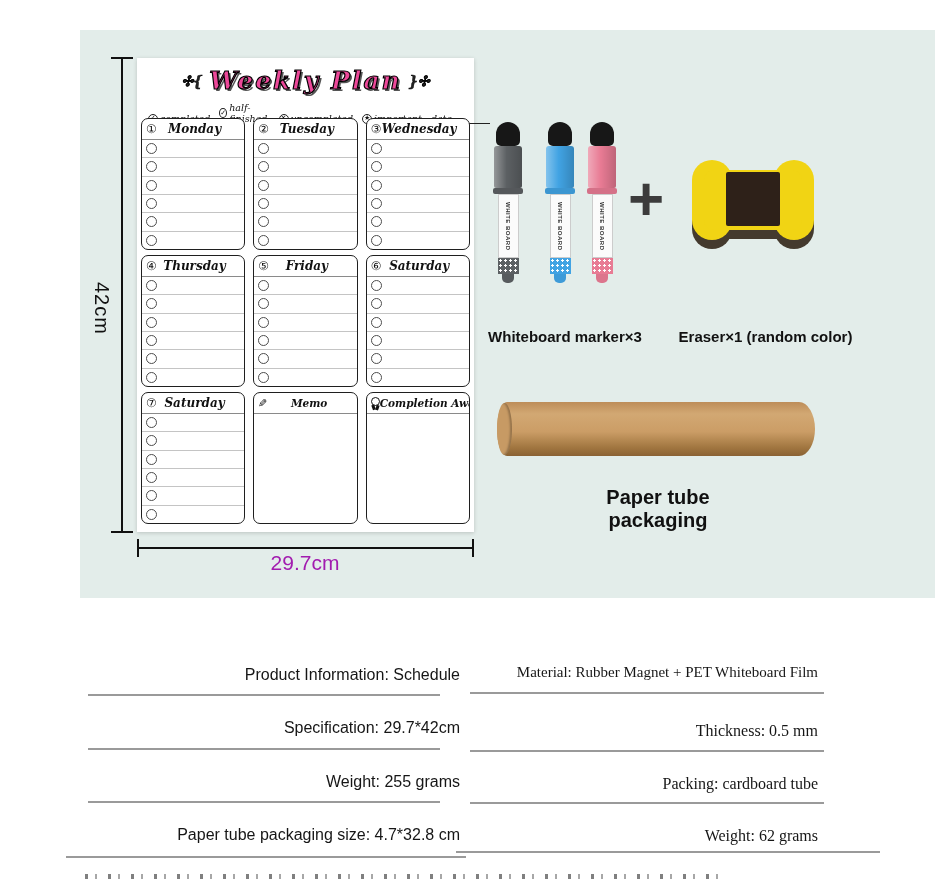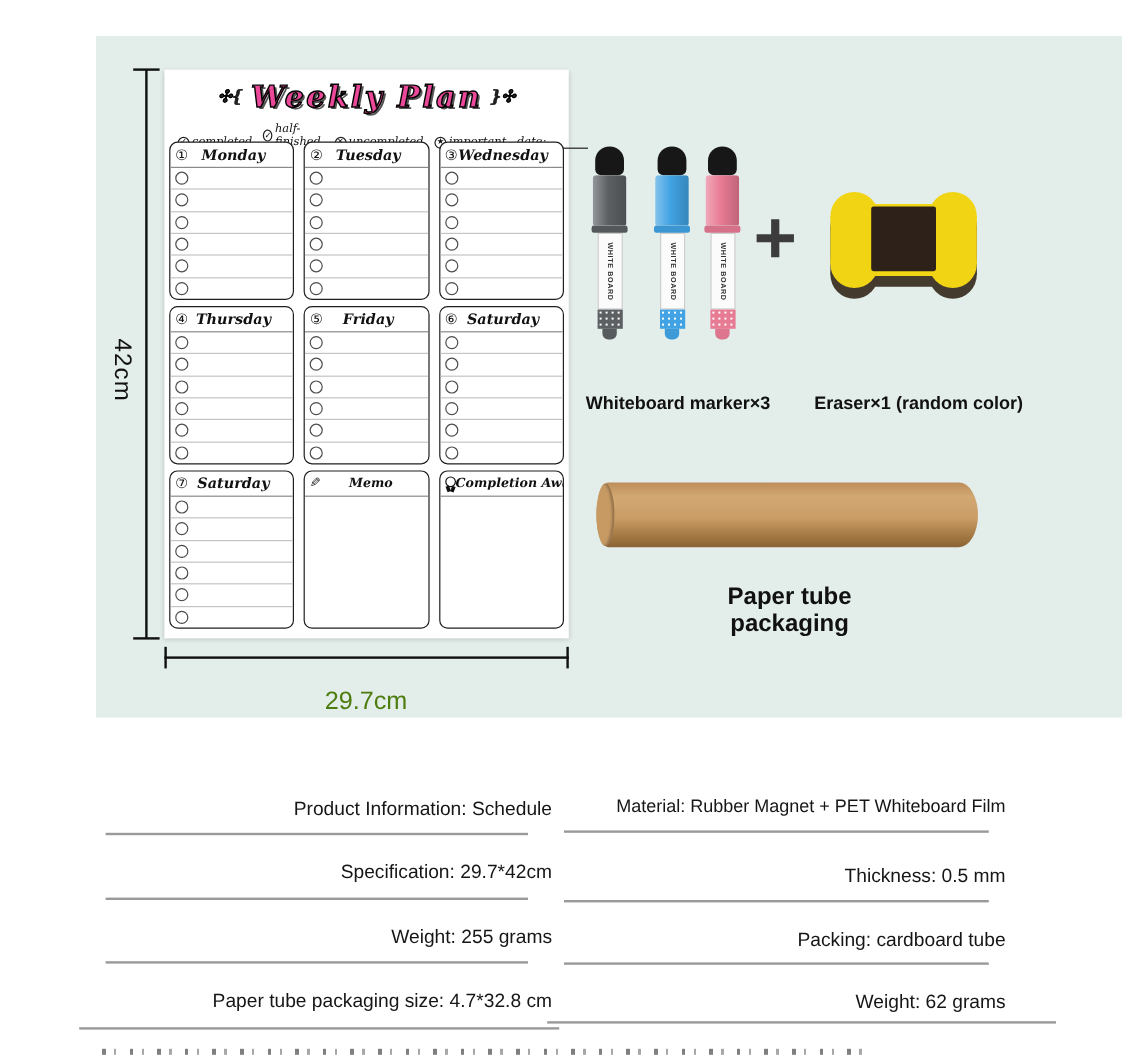--- a/index.html
+++ b/index.html
@@ -48,21 +48,21 @@
   .pcircle { width:11px; height:11px; border:1.4px solid #4d4d4d; border-radius:50%; background:#fff; flex:none; }
 
   
   .dim-v-line { position:absolute; left:121px; top:58px; width:2px; height:474px; background:#111; }
   .dim-cap-h { position:absolute; left:111px; width:22px; height:2px; background:#111; }
   .dim-label-v { position:absolute; left:90px; top:282px; writing-mode:vertical-rl;
                  font-size:20px; color:#111; letter-spacing:1px; }
   .dim-h-line { position:absolute; left:137px; top:547px; width:337px; height:2px; background:#111; }
   .dim-cap-v { position:absolute; top:539px; width:2px; height:18px; background:#111; }
   .dim-label-h { position:absolute; left:245px; top:551px; width:120px; text-align:center;
-                 font-size:21px; color:#4d7c0f;margin-top:22px; }
+                 font-size:21px; color:#a21caf; }
 
   
   .marker { position:absolute; top:122px; width:30px; height:161px;
             display:flex; flex-direction:column; align-items:center; }
   .m-captop { width:24px; height:24px; background:#171717; border-radius:12px 12px 5px 5px; }
   .m-capbody { width:28px; height:42px; background:var(--mc); border-radius:3px 3px 2px 2px;
                background-image:linear-gradient(90deg, rgba(255,255,255,.35), rgba(255,255,255,0) 45%, rgba(0,0,0,.18)); }
   .m-clip { width:30px; height:6px; background:var(--mc); border-radius:2px; filter:brightness(.92); }
   .m-barrel { width:21px; height:64px; background:#fbfbfb; border:1px solid #ccc;
               display:flex; align-items:center; justify-content:center; overflow:hidden; }
@@ -81,21 +81,21 @@
           border-radius:10px 16px 16px 10px / 27px;
           background:linear-gradient(180deg,#bd8d59 0%, #d2a873 22%, #cb9d66 55%, #a0753f 85%, #8a6234 100%); }
   .tube::before { content:""; position:absolute; left:0; top:1px; width:15px; height:52px;
                   border-radius:50%; background:#c79a64; box-shadow:inset -2px 0 2px rgba(0,0,0,.25); }
   .tube-label { position:absolute; left:558px; top:486px; width:200px; text-align:center;
                 font-size:20px; font-weight:bold; color:#111; }
 
   
   .spec { position:absolute; font-size:16px; color:#161616; text-align:right; }
   .spec.colL { left:60px; width:400px; }
-  .spec.colR { left:452px; width:386px; }
+  .spec.colR { left:432px; width:386px;font-family:Liberation Serif, serif; }
   .spec.sm { font-size:15px; }
   .sline { position:absolute; height:2px; background:#9a9a9a; }
 
   
   .cutoff { position:absolute; left:85px; top:874px; width:640px; height:5px; opacity:.75;
             background:repeating-linear-gradient(90deg,#555 0 3px, transparent 3px 10px,
                         #8a8a8a 10px 12px, transparent 12px 23px); }
 </style>
 </head>
 <body>

